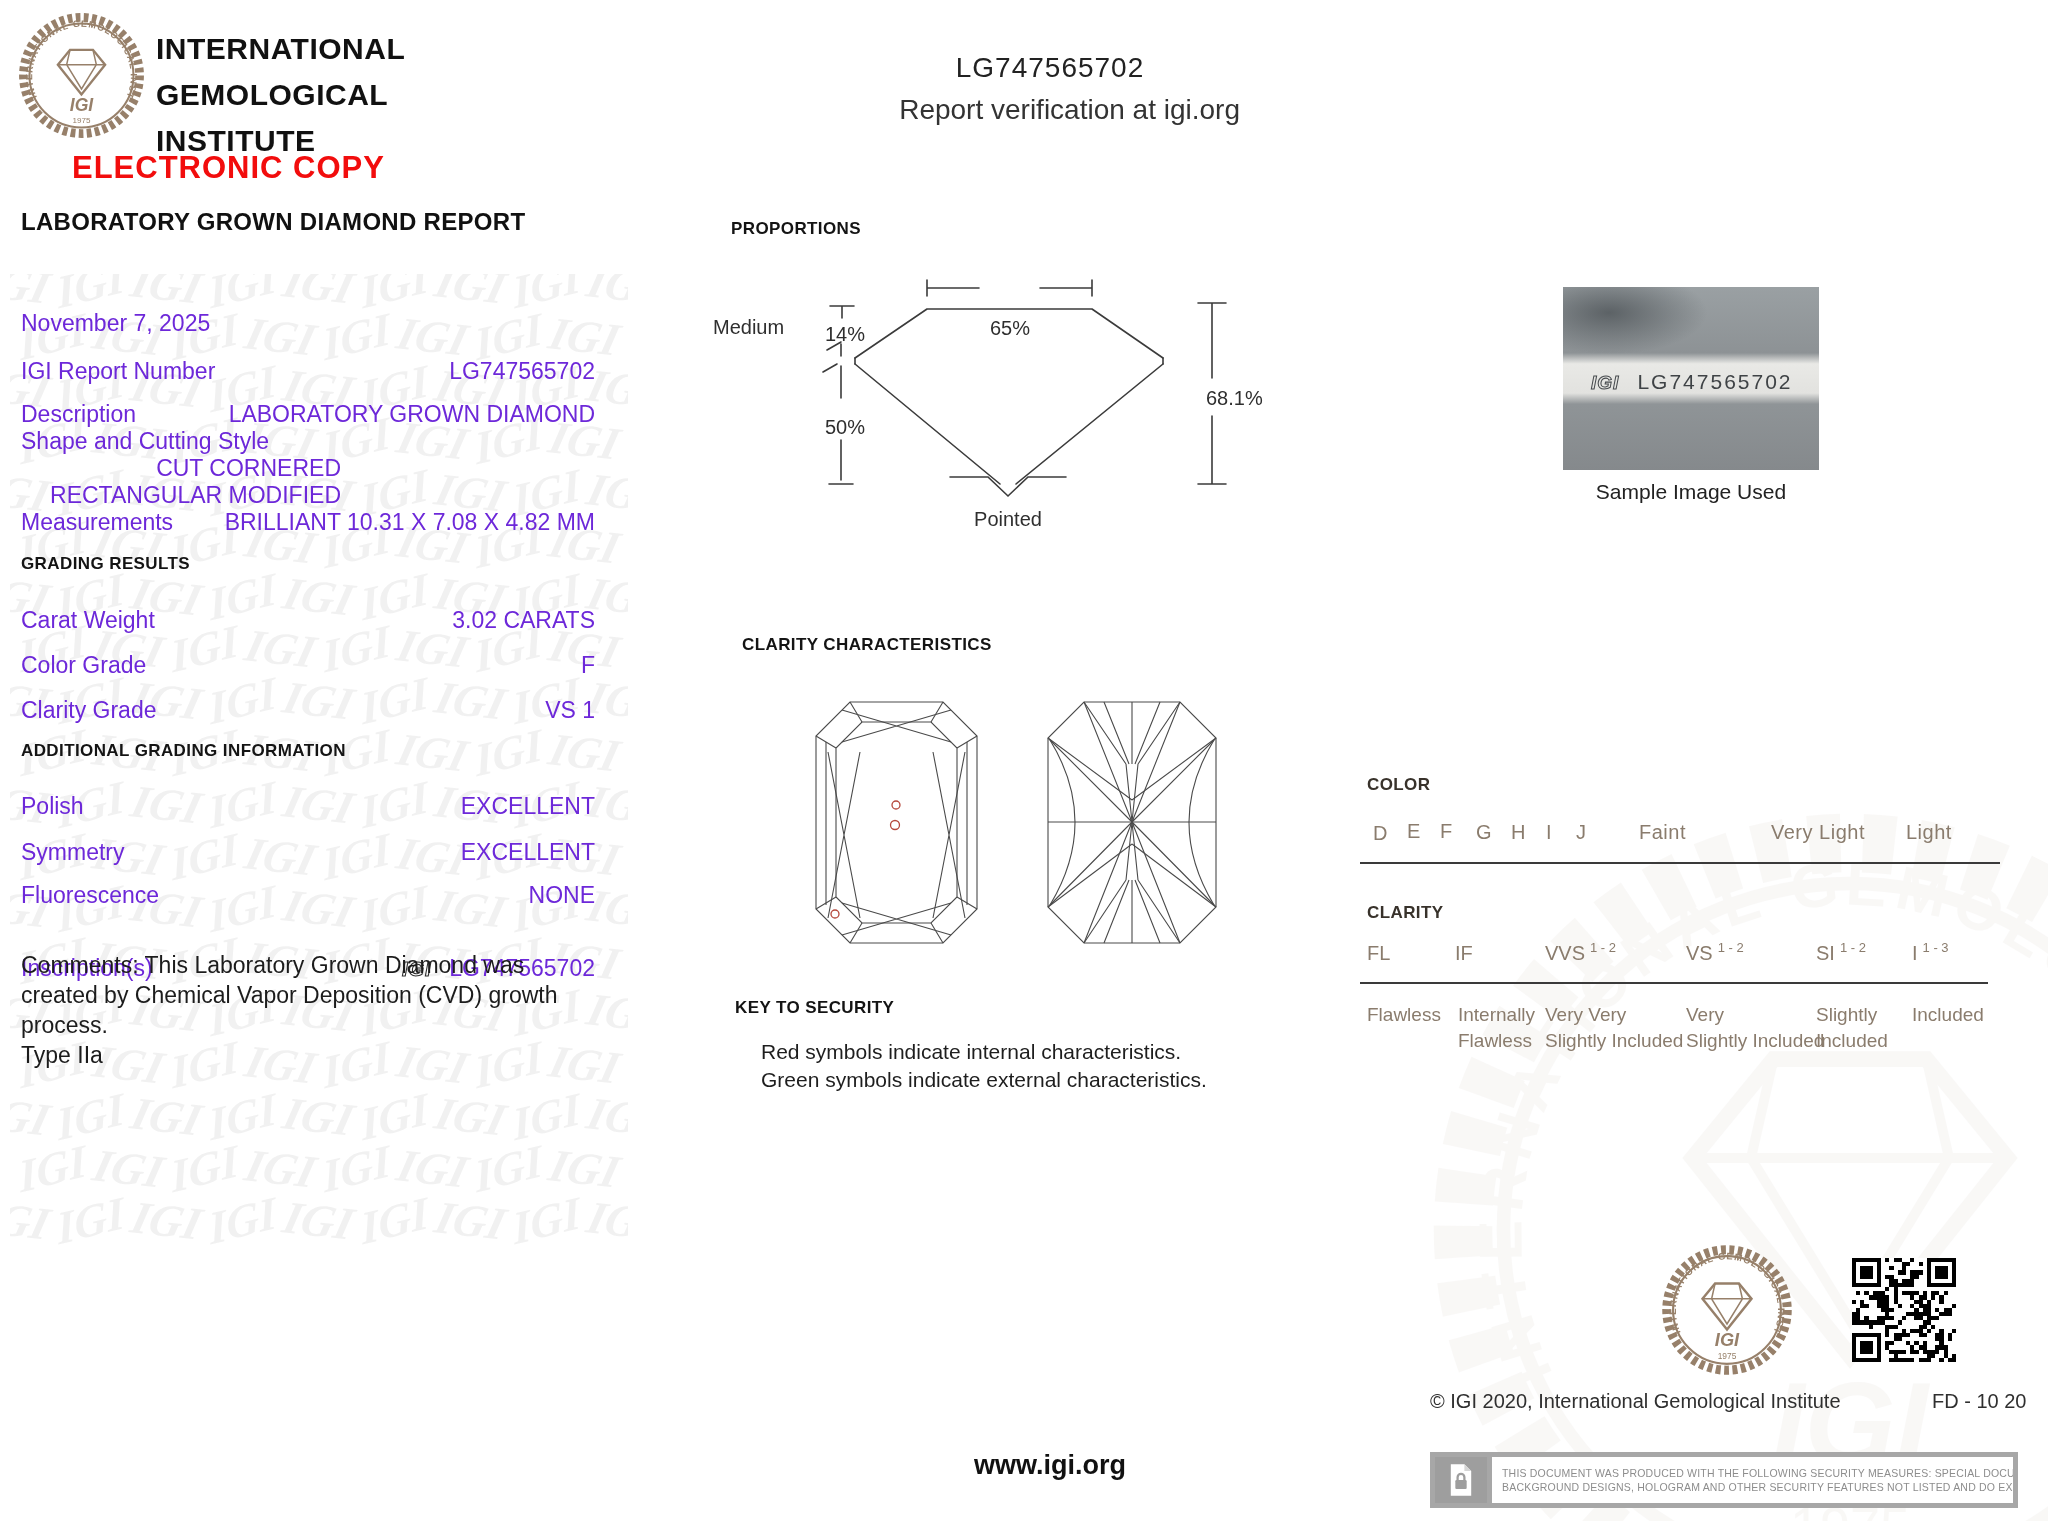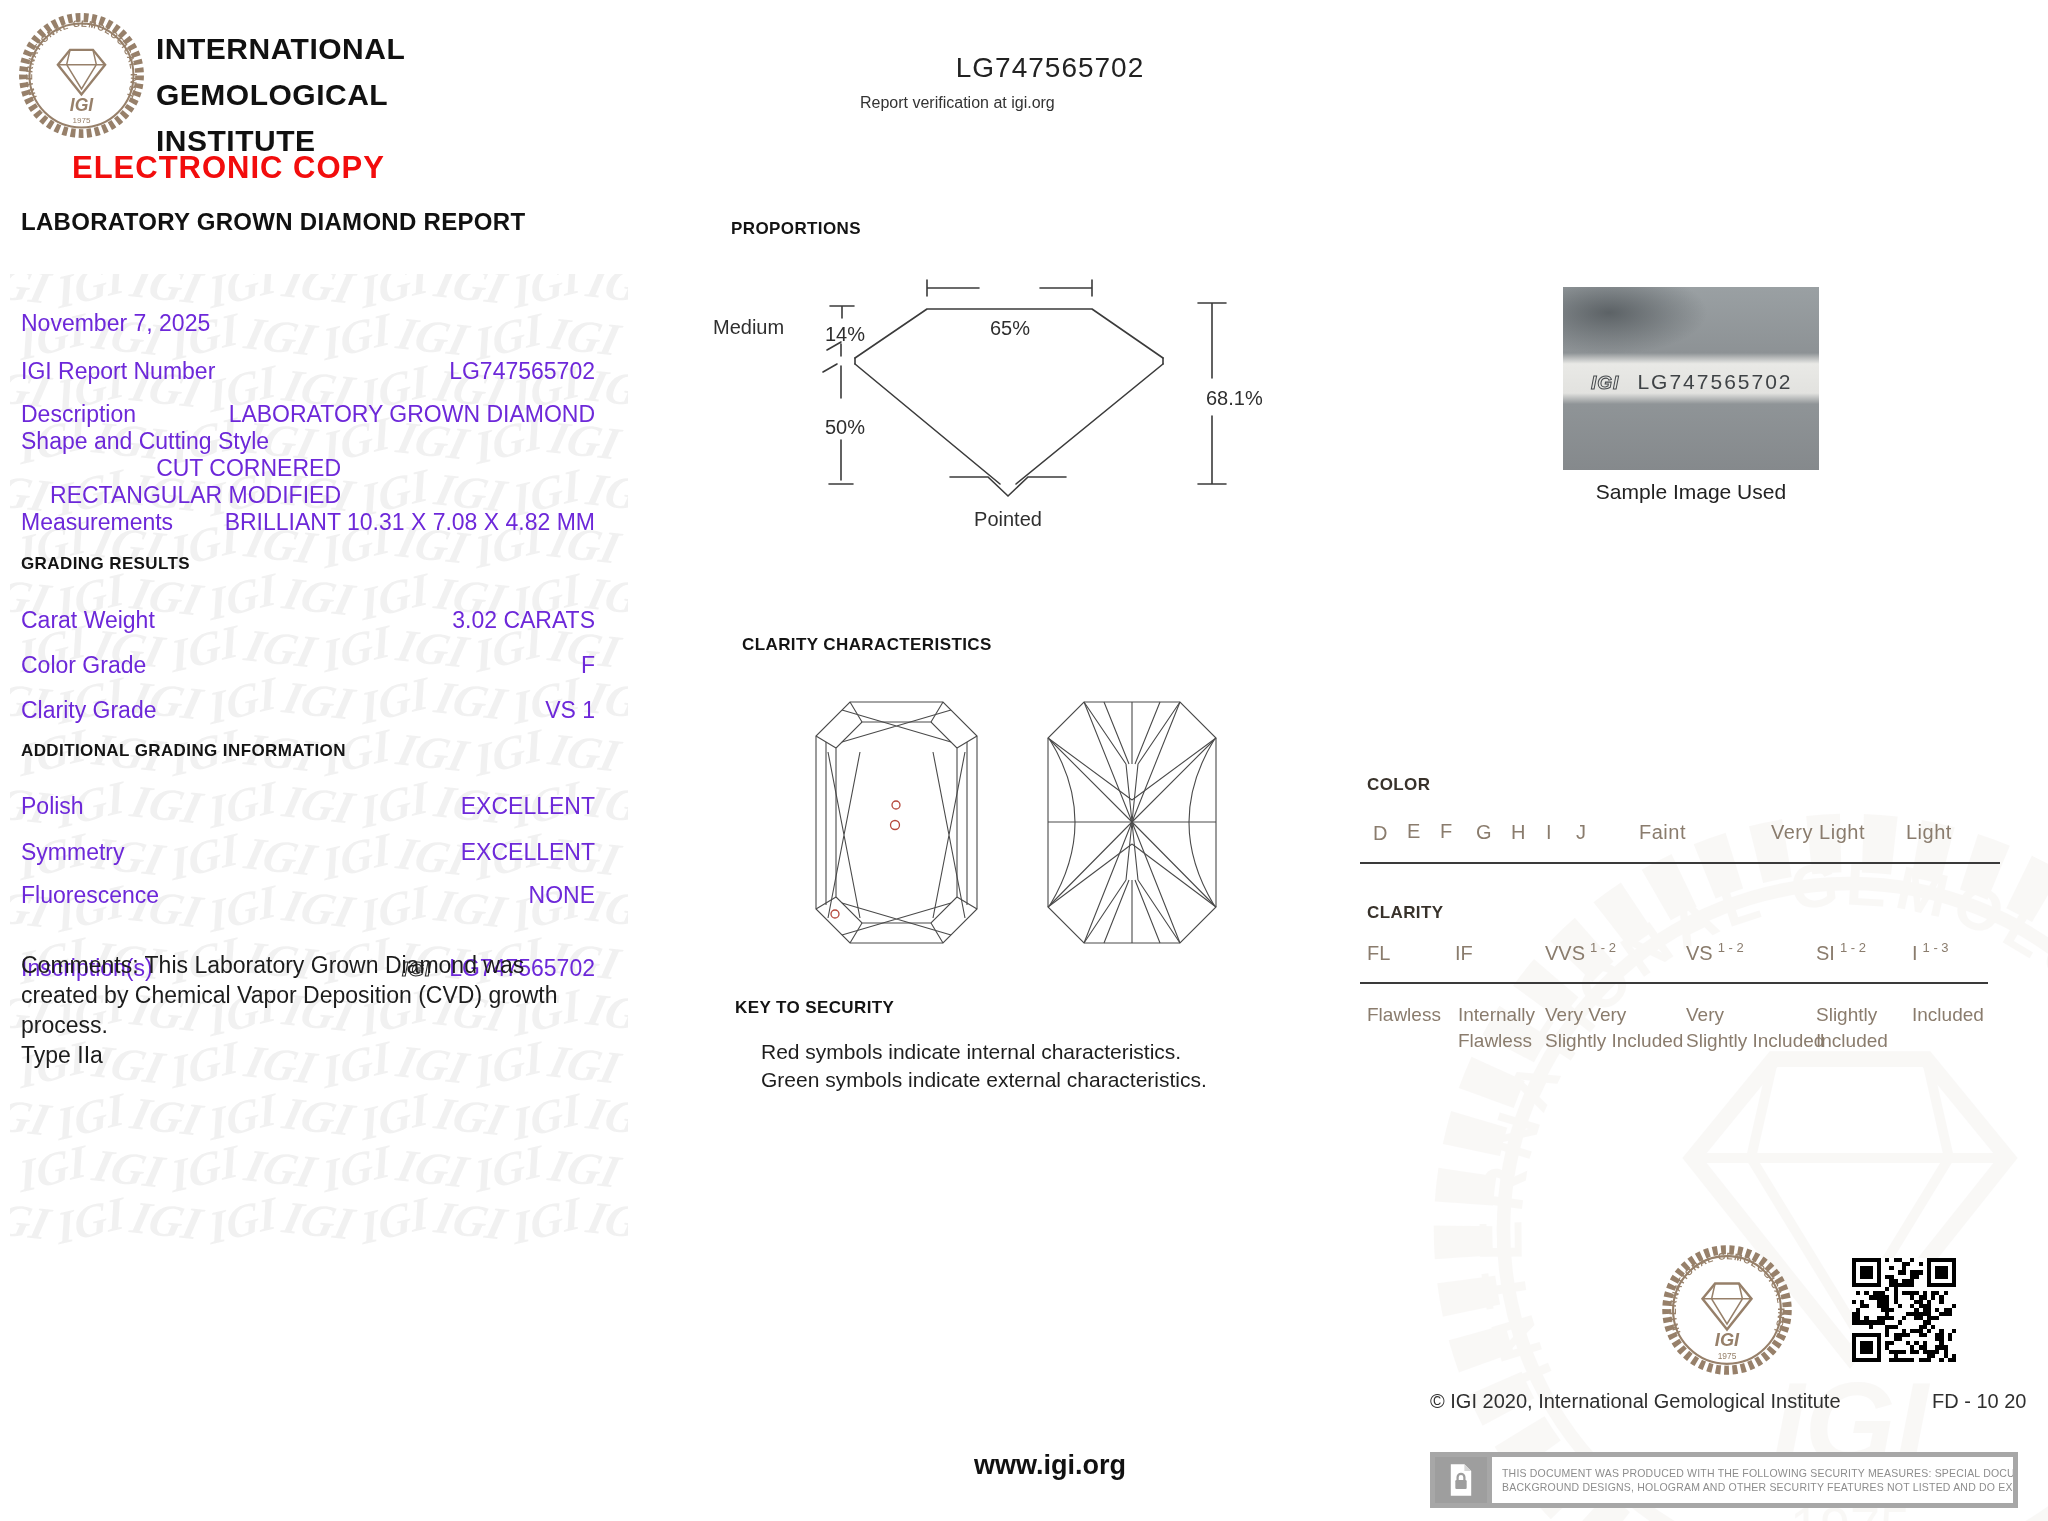--- a/index.html
+++ b/index.html
@@ -71,21 +71,21 @@
     <use href="#igi-seal"></use>
   </svg>
   <div class="orgname">
     <div>INTERNATIONAL</div>
     <div>GEMOLOGICAL</div>
     <div>INSTITUTE</div>
   </div>
   <div class="abs bold" style="left:72px;top:150px;font-size:31px;color:#f20d0d;letter-spacing:1px;">ELECTRONIC COPY</div>
 
   <div class="abs" style="left:860px;top:52px;width:380px;text-align:center;font-size:28px;color:#222;letter-spacing:1px;">LG747565702</div>
-  <div class="abs" style="left:860px;top:94px;width:380px;text-align:left;font-size:16px;color:#333;">Report verification at igi.org</div>
+  <div class="abs" style="left:860px;top:94px;width:380px;text-align:right;font-size:28px;color:#333;">Report verification at igi.org</div>
 
   <div class="abs bold" style="left:21px;top:208px;font-size:24px;letter-spacing:.3px;color:#111;">LABORATORY GROWN DIAMOND REPORT</div>
 
   <div class="wmpanel">
       <span style="left: -30px; top: -16px; transform: rotate(6deg) skewX(-8deg);">IGI</span>
       <span style="left: 46px; top: -16px; transform: rotate(-14deg) skewX(-8deg);">IGI</span>
       <span style="left: 122px; top: -16px; transform: rotate(6deg) skewX(-8deg);">IGI</span>
       <span style="left: 198px; top: -16px; transform: rotate(-14deg) skewX(-8deg);">IGI</span>
       <span style="left: 274px; top: -16px; transform: rotate(6deg) skewX(-8deg);">IGI</span>
       <span style="left: 350px; top: -16px; transform: rotate(-14deg) skewX(-8deg);">IGI</span>

